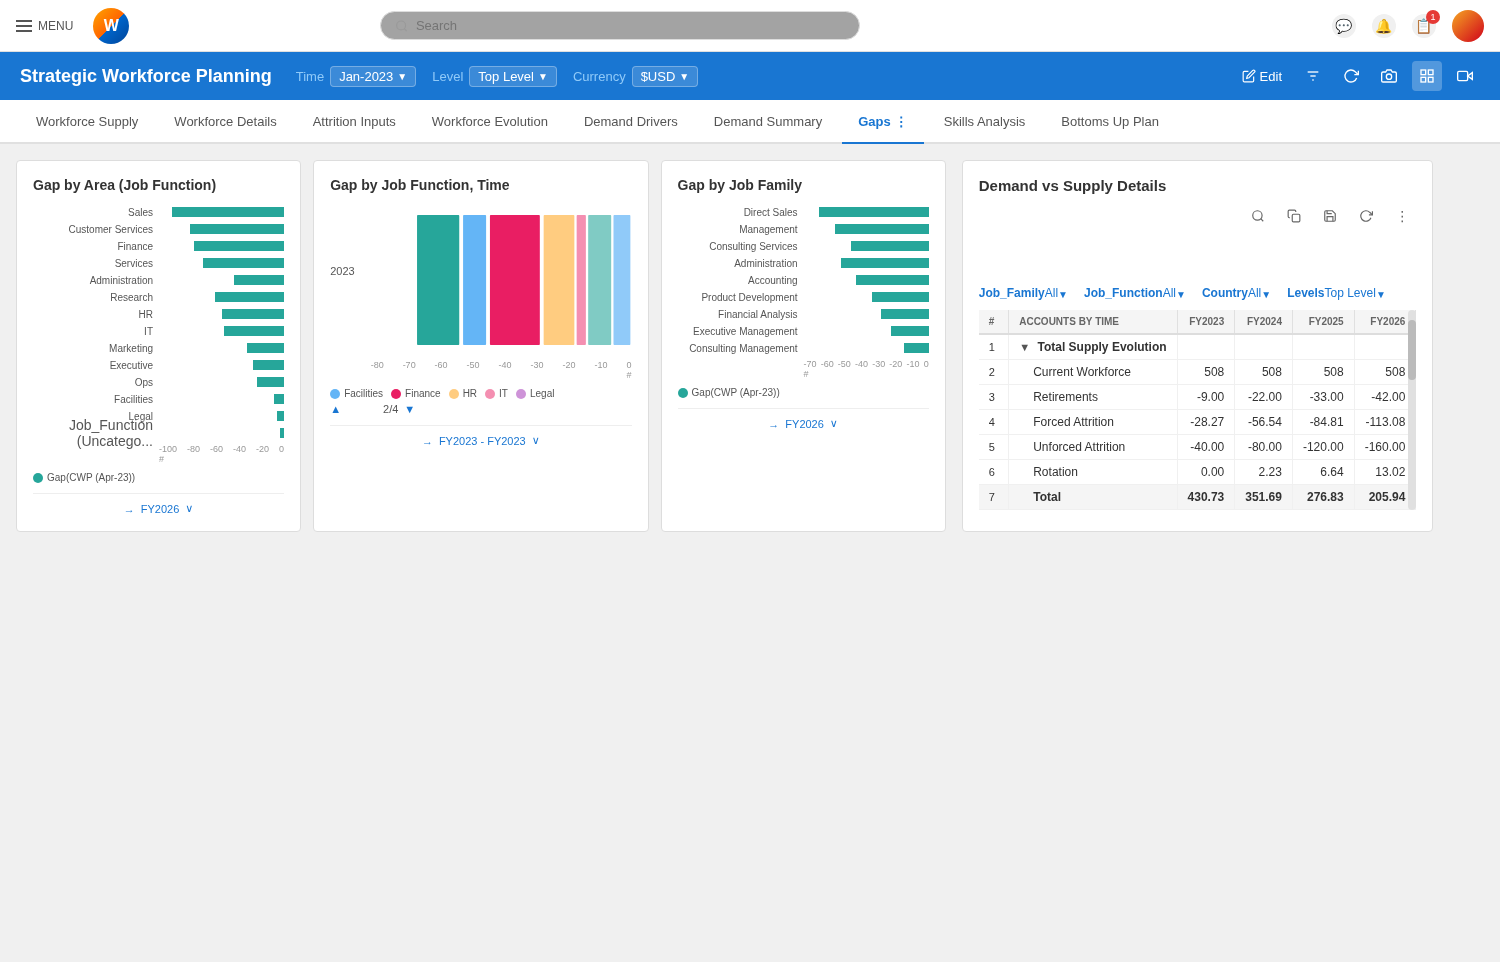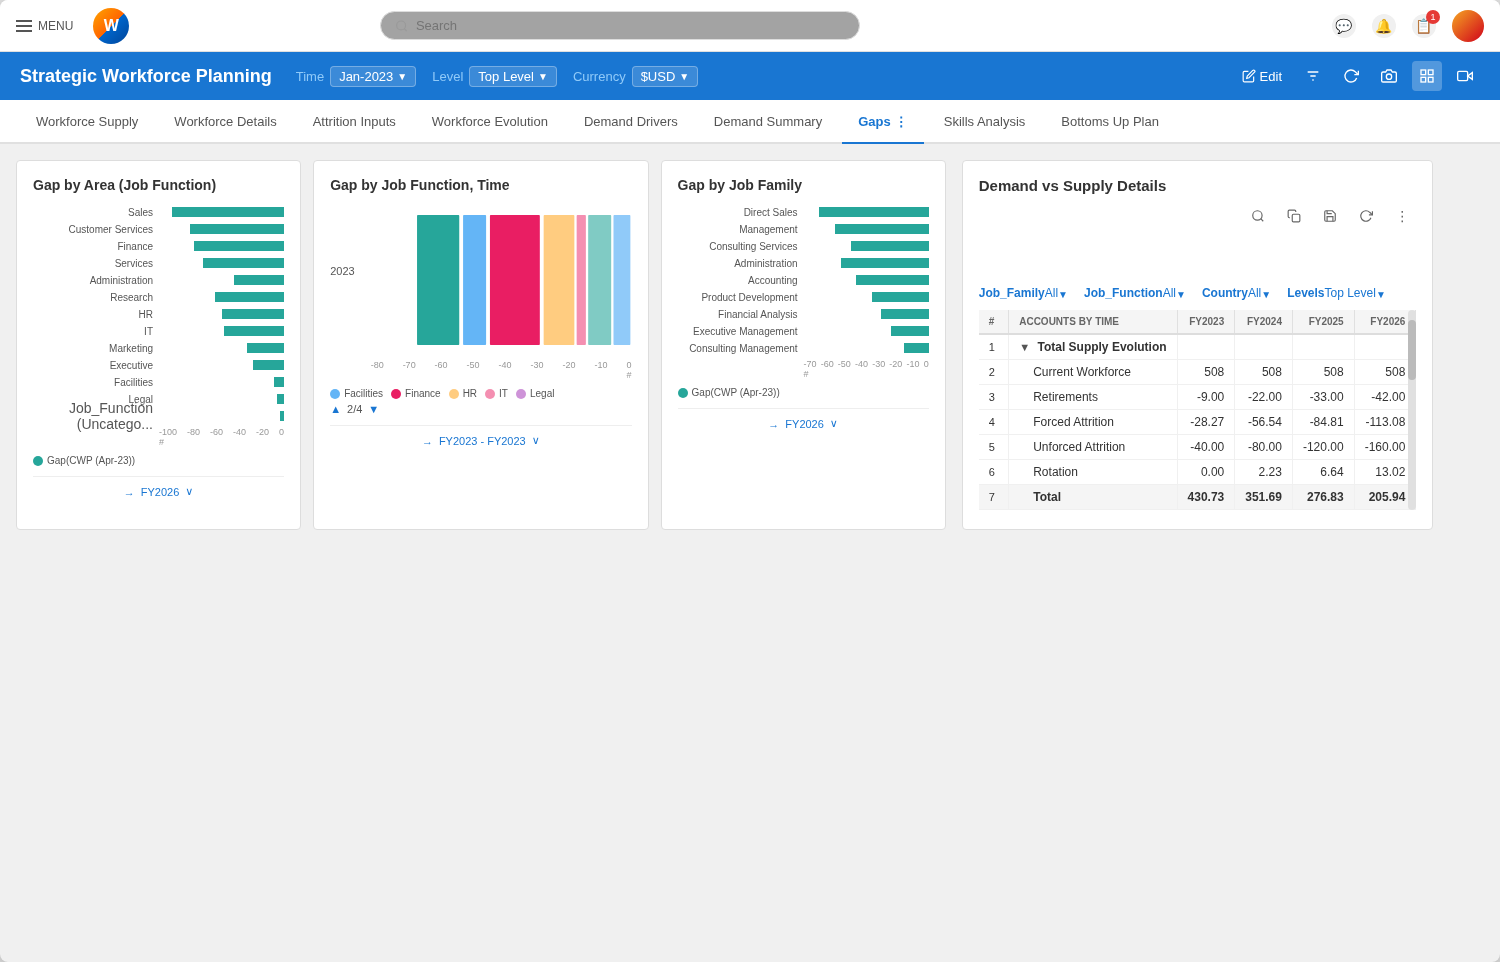--- a/index.html
+++ b/index.html
@@ -1,18 +1,18 @@
 <!DOCTYPE html>
 <html><head>
   <meta charset="utf-8">
   <style>
     * { box-sizing: border-box; margin: 0; padding: 0; }
     body { font-family: -apple-system, BlinkMacSystemFont, 'Segoe UI', Arial, sans-serif; background: #e5e5e5; font-size: 12px; }
 
-    .app-shell { width: 1500px; min-height: 962px; background: #f0f0f0; border-radius: 8px; overflow: hidden; box-shadow: 0 4px 20px rgba(0,0,0,0.3); }
+    .app-shell { width: 1500px; min-height: 962px; background: #f0f0f0; border-radius: 0; overflow: hidden; box-shadow: 0 4px 20px rgba(0,0,0,0.3); }
 
     
     .top-nav { background: #fff; height: 52px; display: flex; align-items: center; padding: 0 16px; gap: 12px; border-bottom: 1px solid #e0e0e0; }
     .nav-menu { display: flex; align-items: center; gap: 6px; color: #555; font-size: 12px; cursor: pointer; }
     .hamburger { display: flex; flex-direction: column; gap: 3px; }
     .hamburger span { width: 16px; height: 2px; background: #555; display: block; }
     .nav-logo { margin: 0 8px; }
     .logo-circle { width: 36px; height: 36px; background: linear-gradient(135deg, #ffa500 0%, #ff6600 50%, #0066cc 50%, #004499 100%); border-radius: 50%; display: flex; align-items: center; justify-content: center; color: white; font-weight: bold; font-size: 16px; }
     .search-bar { flex: 1; max-width: 480px; margin: 0 auto; }
     .search-input-wrap { background: #a3a3a3; border: 1px solid #ddd; border-radius: 20px; display: flex; align-items: center; padding: 6px 14px; gap: 8px; }
@@ -271,20 +271,26 @@
           <div class="bar-row">
             <div class="bar-label">Marketing</div>
             <div class="bar-track">
                 <div class="bar-fill" style="width:30%"></div>
               </div>
           </div>
           <div class="bar-row">
             <div class="bar-label">Executive</div>
             <div class="bar-track">
                 <div class="bar-fill" style="width:25%"></div>
+              </div>
+          </div>
+          <div class="bar-row">
+            <div class="bar-label">Ops</div>
+            <div class="bar-track">
+                <div class="bar-fill" style="width:22%"></div>
               </div>
           </div>
           <div class="bar-row">
             <div class="bar-label">Facilities</div>
             <div class="bar-track">
                 <div class="bar-fill" style="width:8%"></div>
               </div>
           </div>
           <div class="bar-row">
             <div class="bar-label">Legal</div>
@@ -366,21 +372,21 @@
             <div class="legend-dot" style="background:#f48fb1;"></div>
             <span>IT</span>
           </div>
           <div class="legend-item">
             <div class="legend-dot" style="background:#ce93d8;"></div>
             <span>Legal</span>
           </div>
         </div>
         <div style="display:flex; align-items:center; gap:6px; margin-top:4px;">
           <span style="color:#1976d2; font-size:11px;">▲</span>
-          <span style="font-size:11px; color:#555;">2/4</span>
+          <span style="font-size:11px; color:#555;margin-left:36px;">2/4</span>
           <span style="color:#1976d2; font-size:11px;">▼</span>
         </div>
         <div class="chart-footer">
           <span>→</span>
           <span>FY2023 - FY2023</span>
           <span>∨</span>
         </div>
       </div>
 
       <div class="chart-card">

